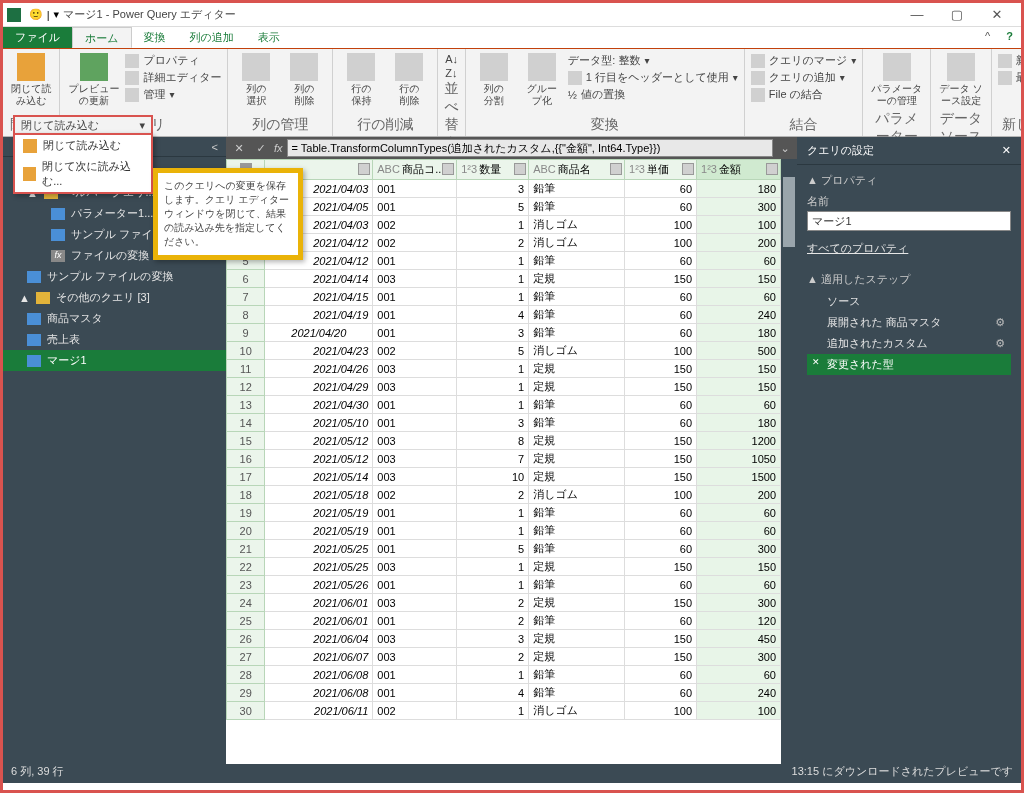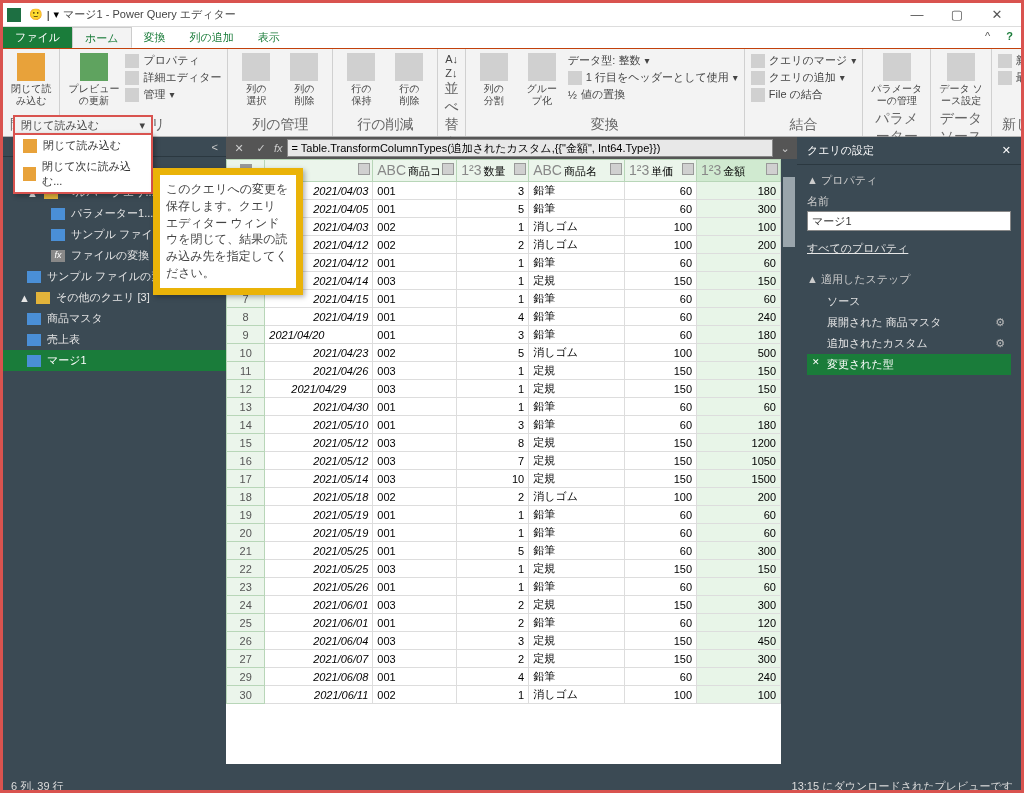--- a/index.html
+++ b/index.html
@@ -24,21 +24,21 @@
 .bigbtn .ic{width:28px;height:28px;background:#d0d0d0;margin-bottom:2px}
 .bigbtn .lbl{font-size:10px;color:#444}
 .smallcol{display:flex;flex-direction:column;gap:2px;padding-top:2px}
 .smallitem{display:flex;align-items:center;gap:4px;font-size:10px;color:#444;white-space:nowrap}
 .smallitem .ic{width:14px;height:14px;background:#d0d0d0}
 
 .closeload-wrap{position:absolute;left:10px;top:130px;width:140px;border:2px solid #d9534f;background:#fff;z-index:100;box-shadow:2px 2px 5px rgba(0,0,0,.3)}
 .closeload-hdr{position:absolute;left:10px;top:112px;width:140px;height:18px;border:2px solid #d9534f;border-bottom:none;background:#f3f3f3;z-index:100;display:flex;align-items:center;padding:0 6px;font-size:10px;color:#444}
 .menuItem{padding:3px 8px;display:flex;align-items:center;gap:6px;font-size:11px;color:#333}
 .menuItem .ic{width:14px;height:14px;background:#e8a23a}
-.tooltip{position:absolute;left:150px;top:165px;width:150px;background:#fff;border:7px solid #eab308;padding:6px;font-size:12px;color:#444;z-index:101;line-height:1.4;box-shadow:2px 2px 5px rgba(0,0,0,.3)}
+.tooltip{position:absolute;left:150px;top:165px;width:150px;background:#fff;border:5px solid #eab308;padding:6px;font-size:10px;color:#444;z-index:101;line-height:1.4;box-shadow:2px 2px 5px rgba(0,0,0,.3)}
 
 .main{display:flex;height:627px}
 .queries-panel{width:223px;background:#3b4a54;color:#e6e6e6;display:flex;flex-direction:column}
 .queries-panel .phead{height:20px;display:flex;align-items:center;justify-content:flex-end;padding:0 8px;color:#ccc;border-bottom:1px solid #2b3840}
 .tree{padding:4px 0;flex:1;overflow:hidden}
 .tree .node{padding:3px 6px 3px 16px;display:flex;align-items:center;gap:6px;white-space:nowrap}
 .tree .node.lv1{padding-left:24px}
 .tree .node.lv2{padding-left:48px}
 .tree .node.sel{background:#1a7c3a;color:#fff}
 .tree .ic{width:14px;height:12px}
@@ -48,42 +48,42 @@
 .preview{flex:1;background:#555;display:flex;flex-direction:column}
 .formula-row{height:22px;background:#555;display:flex;align-items:center;gap:4px;padding:0 4px}
 .formula-row .btn{width:18px;height:18px;display:flex;align-items:center;justify-content:center;color:#ccc}
 .formula-row .fx{color:#ccc;font-style:italic}
 .formula-row input{flex:1;height:18px;background:#e8e8e8;border:1px solid #888;padding:0 4px;font-size:11px}
 .formula-row .dd{width:16px;text-align:center;color:#ccc}
 .grid-scroll{flex:1;display:flex;background:#2b3840}
 .grid{flex:1;background:#fff;overflow:hidden}
 .grid table{border-collapse:collapse;width:100%}
 .grid th{background:#ebf5eb;border:1px solid #b8d6b8;padding:2px 4px;height:20px;font-weight:normal;text-align:left;position:relative}
-.grid th .typ{color:#888;font-size:14px;margin-right:2px}
+.grid th .typ{color:#888;font-size:11px;margin-right:2px}
 .grid th .dd{position:absolute;right:2px;top:3px;width:12px;height:12px;background:#d0d0d0;border:1px solid #999}
 .grid th.rn{width:32px;background:#ebf5eb;text-align:center}
 .grid td{border:1px solid #ddd;padding:1px 4px;height:17px;white-space:nowrap}
 .grid td.rn{background:#ebf5eb;text-align:center;color:#555;border-color:#b8d6b8}
 .grid td.num{text-align:right}
 .grid td.amt{text-align:right;background:#e8f5e8}
 .grid th.amt{background:#d0ead0}
 .vscroll{width:16px;background:#3b4a54;position:relative}
 .vscroll .thumb{position:absolute;left:2px;right:2px;top:18px;height:70px;background:#9aa5ac}
 .settings{width:224px;background:#3b4a54;color:#e6e6e6;display:flex;flex-direction:column}
 .settings .shead{height:28px;display:flex;align-items:center;justify-content:space-between;padding:0 10px;font-size:15px;color:#fff;border-bottom:1px solid #2b3840}
 .settings .section{padding:8px 10px}
 .settings .slabel{color:#ccc;font-size:11px;margin-bottom:4px}
 .settings input{width:100%;height:20px;background:#fff;border:1px solid #888;padding:0 4px;color:#333}
 .settings .link{color:#e6e6e6;text-decoration:underline;font-size:11px}
 .steps{margin-top:4px}
 .steps .step{padding:3px 8px 3px 20px;position:relative;font-size:11px}
 .steps .step.sel{background:#1a7c3a;color:#fff}
 .steps .step .gear{position:absolute;right:6px;top:4px;color:#bbb}
 .steps .step.sel::before{content:"✕";position:absolute;left:5px;color:#fff;font-size:9px}
-.statusbar{height:30px;background:#3b4a54;color:#ddd;display:flex;align-items:flex-end;padding:0 8px;font-size:10px}
+.statusbar{height:19px;background:#3b4a54;color:#ddd;display:flex;align-items:flex-start;padding:0 8px;font-size:10px}
 .statusbar .r{margin-left:auto}
 </style>
 </head>
 <body>
 
 <div class="titlebar">
   <div class="excel-icon"></div>
   <span class="emoji">🙂</span>
   <span>|</span>
   <span style="padding:0 4px">▾</span>
@@ -388,21 +388,21 @@
                 <td class="rn">8</td>
                 <td style="text-align: right; font-style: italic;">2021/04/19</td>
                 <td>001</td>
                 <td class="num">4</td>
                 <td>鉛筆</td>
                 <td class="num">60</td>
                 <td class="amt">240</td>
               </tr>
               <tr>
                 <td class="rn">9</td>
-                <td style="text-align: left; font-style: italic;">2021/04/20</td>
+                <td style="text-align: center; font-style: italic;">2021/04/20</td>
                 <td>001</td>
                 <td class="num">3</td>
                 <td>鉛筆</td>
                 <td class="num">60</td>
                 <td class="amt">180</td>
               </tr>
               <tr>
                 <td class="rn">10</td>
                 <td style="text-align: right; font-style: italic;">2021/04/23</td>
                 <td>002</td>
@@ -415,21 +415,21 @@
                 <td class="rn">11</td>
                 <td style="text-align: right; font-style: italic;">2021/04/26</td>
                 <td>003</td>
                 <td class="num">1</td>
                 <td>定規</td>
                 <td class="num">150</td>
                 <td class="amt">150</td>
               </tr>
               <tr>
                 <td class="rn">12</td>
-                <td style="text-align: center; font-style: italic;">2021/04/29</td>
+                <td style="text-align: right; font-style: italic;">2021/04/29</td>
                 <td>003</td>
                 <td class="num">1</td>
                 <td>定規</td>
                 <td class="num">150</td>
                 <td class="amt">150</td>
               </tr>
               <tr>
                 <td class="rn">13</td>
                 <td style="text-align: right; font-style: italic;">2021/04/30</td>
                 <td>001</td>
@@ -556,20 +556,29 @@
                 <td class="amt">450</td>
               </tr>
               <tr>
                 <td class="rn">27</td>
                 <td style="text-align: right; font-style: italic;">2021/06/07</td>
                 <td>003</td>
                 <td class="num">2</td>
                 <td>定規</td>
                 <td class="num">150</td>
                 <td class="amt">300</td>
+              </tr>
+              <tr>
+                <td class="rn">28</td>
+                <td style="text-align: right; font-style: italic;">2021/06/08</td>
+                <td>001</td>
+                <td class="num">1</td>
+                <td>鉛筆</td>
+                <td class="num">60</td>
+                <td class="amt">60</td>
               </tr>
               <tr>
                 <td class="rn">29</td>
                 <td style="text-align: right; font-style: italic;">2021/06/08</td>
                 <td>001</td>
                 <td class="num">4</td>
                 <td>鉛筆</td>
                 <td class="num">60</td>
                 <td class="amt">240</td>
               </tr>

